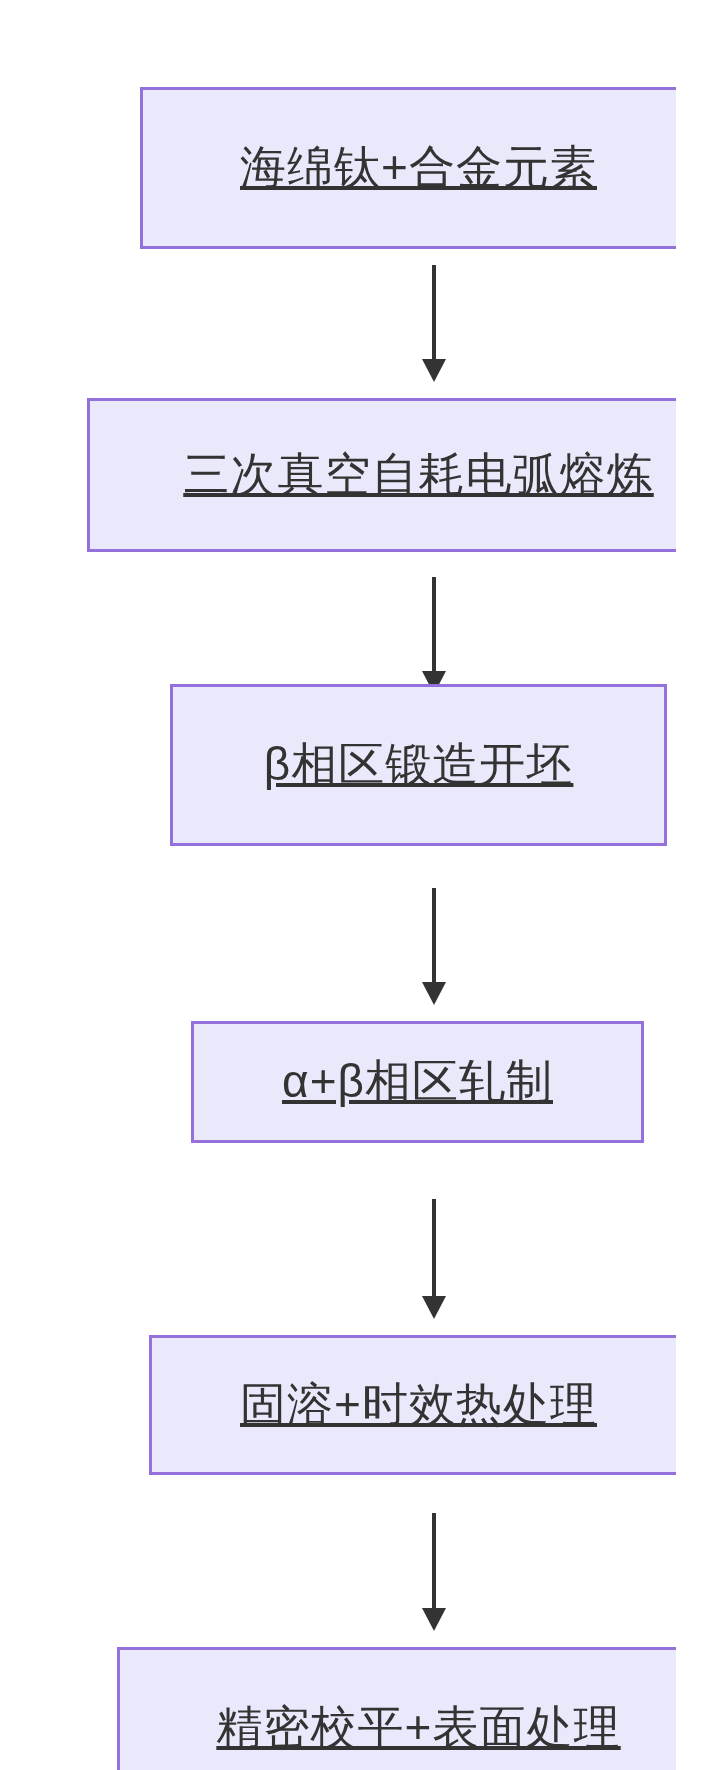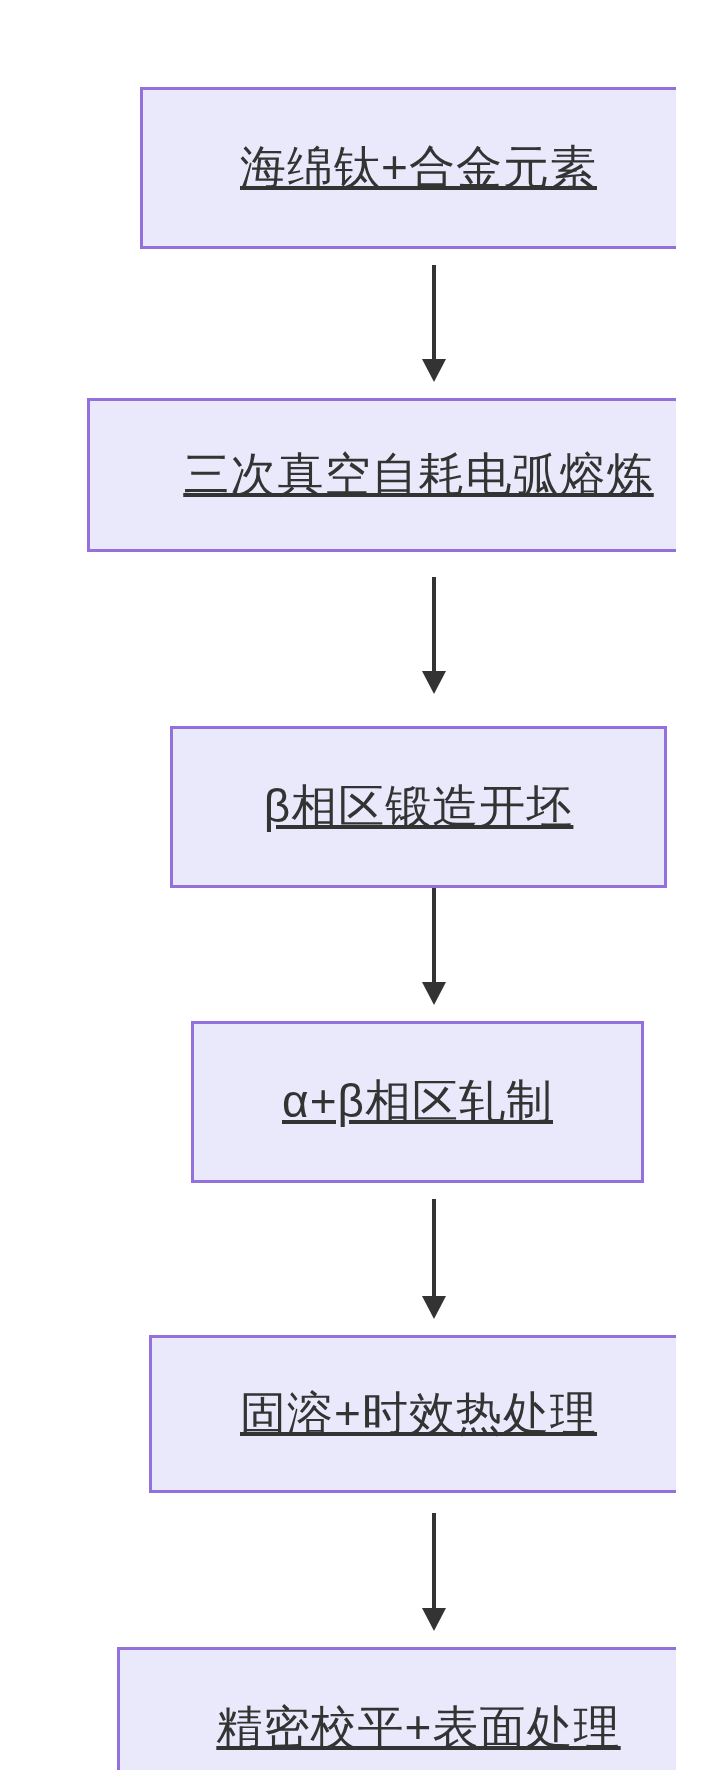--- a/index.html
+++ b/index.html
@@ -29,23 +29,23 @@
     align-items: center;
     justify-content: center;
     text-align: center;
     color: var(--text);
     font-size: 46px;
     line-height: 1.2;
     letter-spacing: 1px;
   }
   .n1 { left: 76px;  top: 23px;   width: 557px; height: 162px; }
   .n2 { left: 23px;  top: 334px;  width: 663px; height: 154px; }
-  .n3 { left: 106px; top: 662px;  width: 497px; height: 162px; }
-  .n4 { left: 127px; top: 957px;  width: 453px; height: 162px; }
-  .n5 { left: 85px;  top: 1271px; width: 539px; height: 158px; }
+  .n3 { left: 106px; top: 620px;  width: 497px; height: 162px; }
+  .n4 { left: 127px; top: 957px;  width: 453px; height: 122px; }
+  .n5 { left: 85px;  top: 1271px; width: 539px; height: 140px; }
   .n6 { left: 53px;  top: 1583px; width: 603px; height: 162px; align-items: center; }
 
   .arrow {
     position: absolute;
     left: 341px;
     width: 26px;
   }
   .a1 { top: 185px;  height: 149px; }
   .a2 { top: 497px;  height: 149px; }
   .a3 { top: 808px;  height: 149px; }

